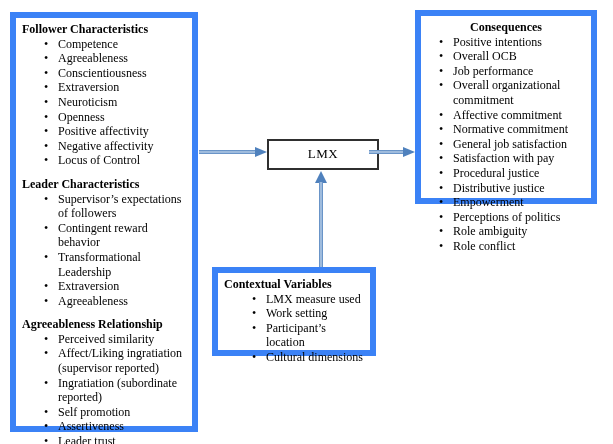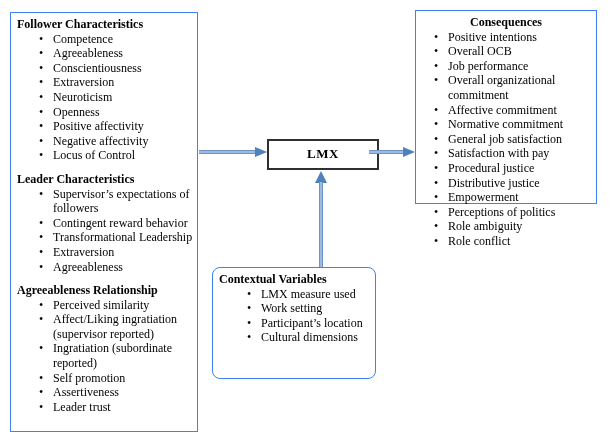--- a/index.html
+++ b/index.html
@@ -9,38 +9,38 @@
     color:#000000;
   }
   .canvas {
     position:relative;
     width:613px; height:444px;
     background:#ffffff;
     overflow:hidden;
   }
   .box {
     position:absolute;
-    border:1px solid #3b82f6;
+    border:6px solid #3b82f6;
     background:#ffffff;
     font-size:12px;
     line-height:14.6px;
   }
   .box h3 {
     font-size:12px;
     font-weight:bold;
     line-height:14.6px;
   }
   .left-box   { left:10px;  top:12px;  width:188px; height:420px; padding:4px 4px 0 6px; }
   .right-box  { left:415px; top:10px;  width:182px; height:194px; padding:4px 4px 0 4px; }
-  .ctx-box    { left:212px; top:267px; width:164px; height:112px;  padding:4px 4px 0 6px;border-radius:8px; }
+  .ctx-box    { left:212px; top:267px; width:164px; height:89px;  padding:4px 4px 0 6px; }
   .lmx-box {
     left:267px; top:139px; width:112px; height:31px;
     border:2px solid #2f2f2f;
     display:flex; align-items:center; justify-content:center;
-    font-weight:bold; font-size:13px; letter-spacing:0.5px;
+    font-weight:normal; font-size:13px; letter-spacing:0.5px;
   }
   .right-box h3 { text-align:center; }
   .section + .section { margin-top:9px; }
   ul.blist { list-style:none; }
   ul.blist li {
     position:relative;
     padding-left:14px;
   }
   .left-box  ul.blist { padding-left:22px; }
   .right-box ul.blist { padding-left:14px; }

